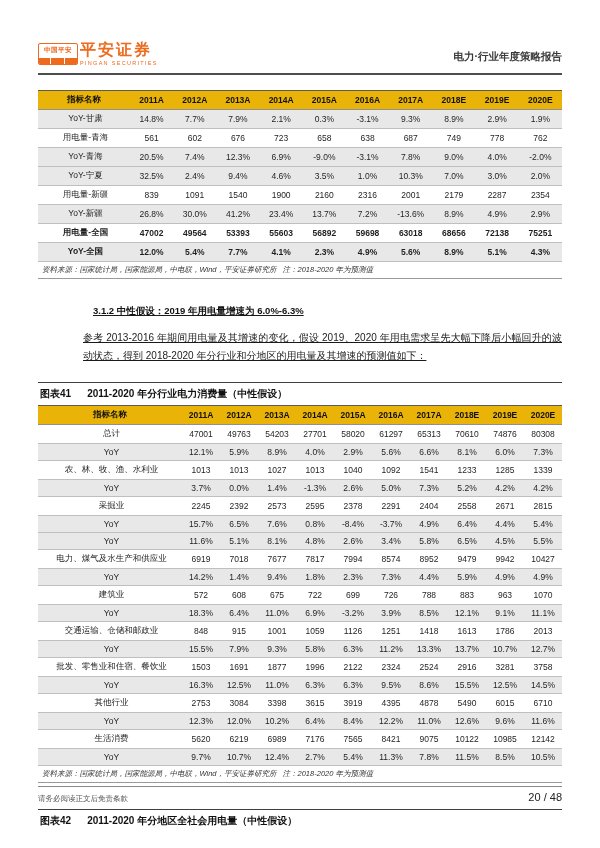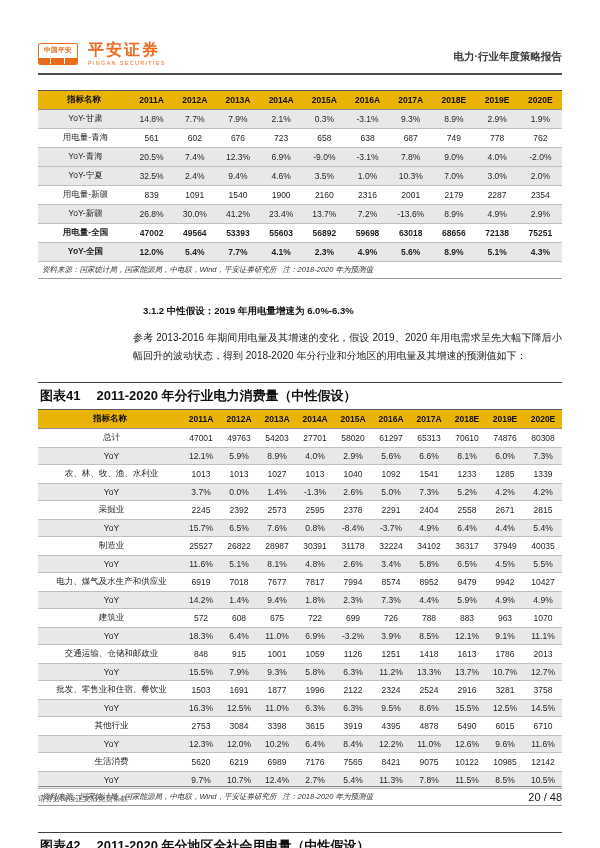--- a/index.html
+++ b/index.html
@@ -10,21 +10,21 @@
     color:#1a1a1a;
   }
   .page { position:relative; width:600px; height:848px; overflow:hidden; background:#fff; }
 
   
   .header {
     margin:42px 38px 0 38px;
     display:flex; justify-content:space-between; align-items:flex-end;
     border-bottom:2px solid #4d4d4d; padding-bottom:7px;
   }
-  .logo { display:flex; align-items:center; gap:10px; }
+  .logo { display:flex; align-items:center; gap:2px; }
   .badge {
     width:40px; height:22px; border:1px solid var(--brand);
     border-radius:2px; overflow:hidden; display:flex; flex-direction:column;
   }
   .badge-top {
     flex:1; color:var(--brand); font-size:6.5px; font-weight:bold;
     display:flex; align-items:center; justify-content:center; letter-spacing:0.5px;
   }
   .badge-strip {
     height:6px; background:var(--brand);
@@ -55,33 +55,33 @@
 
   .tbl-margin { margin-top:15px; }
 
   .source-note {
     border-bottom:1px solid #9a9a9a;
     font-size:7.5px; font-style:italic; color:#333;
     padding:3px 2px 3px 4px; display:flex; gap:6px;
   }
 
   
-  .section { margin-left:95px; }
+  .section { margin-left:45px;text-decoration:underline; }
   .heading { margin-top:26px; margin-left:10px; font-size:9.5px; font-weight:bold; color:#111; }
   .para {
     margin-top:11px; font-size:10px; line-height:1.8; color:#222;
     text-align:justify;
   }
 
   
   .chart-block { margin-top:17px; }
   .chart-block.second { margin-top:26px; }
   .chart-caption {
     border-top:1.5px solid #3f3f3f;
-    padding:4px 2px 4px 2px; font-size:13px; font-weight:bold; color:#111;
+    padding:4px 2px 4px 2px; font-size:10px; font-weight:bold; color:#111;
     display:flex; gap:16px; align-items:flex-start;
   }
 
   
   .footer {
     position:absolute; left:38px; right:38px; top:786px;
     border-top:1px solid #8a8a8a; padding-top:4px;
     display:flex; justify-content:space-between; align-items:baseline;
   }
   .footer .disclaimer { font-size:7.5px; color:#555; }
@@ -334,33 +334,20 @@
               <td class="val">6.5%</td>
               <td class="val">7.6%</td>
               <td class="val">0.8%</td>
               <td class="val">-8.4%</td>
               <td class="val">-3.7%</td>
               <td class="val">4.9%</td>
               <td class="val">6.4%</td>
               <td class="val">4.4%</td>
               <td class="val">5.4%</td>
             </tr>
-            <tr class="">
-              <td class="label">制造业</td>
-              <td class="val">25527</td>
-              <td class="val">26822</td>
-              <td class="val">28987</td>
-              <td class="val">30391</td>
-              <td class="val">31178</td>
-              <td class="val">32224</td>
-              <td class="val">34102</td>
-              <td class="val">36317</td>
-              <td class="val">37949</td>
-              <td class="val">40035</td>
-            </tr>
             <tr class="shaded">
               <td class="label">YoY</td>
               <td class="val">11.6%</td>
               <td class="val">5.1%</td>
               <td class="val">8.1%</td>
               <td class="val">4.8%</td>
               <td class="val">2.6%</td>
               <td class="val">3.4%</td>
               <td class="val">5.8%</td>
               <td class="val">6.5%</td>

